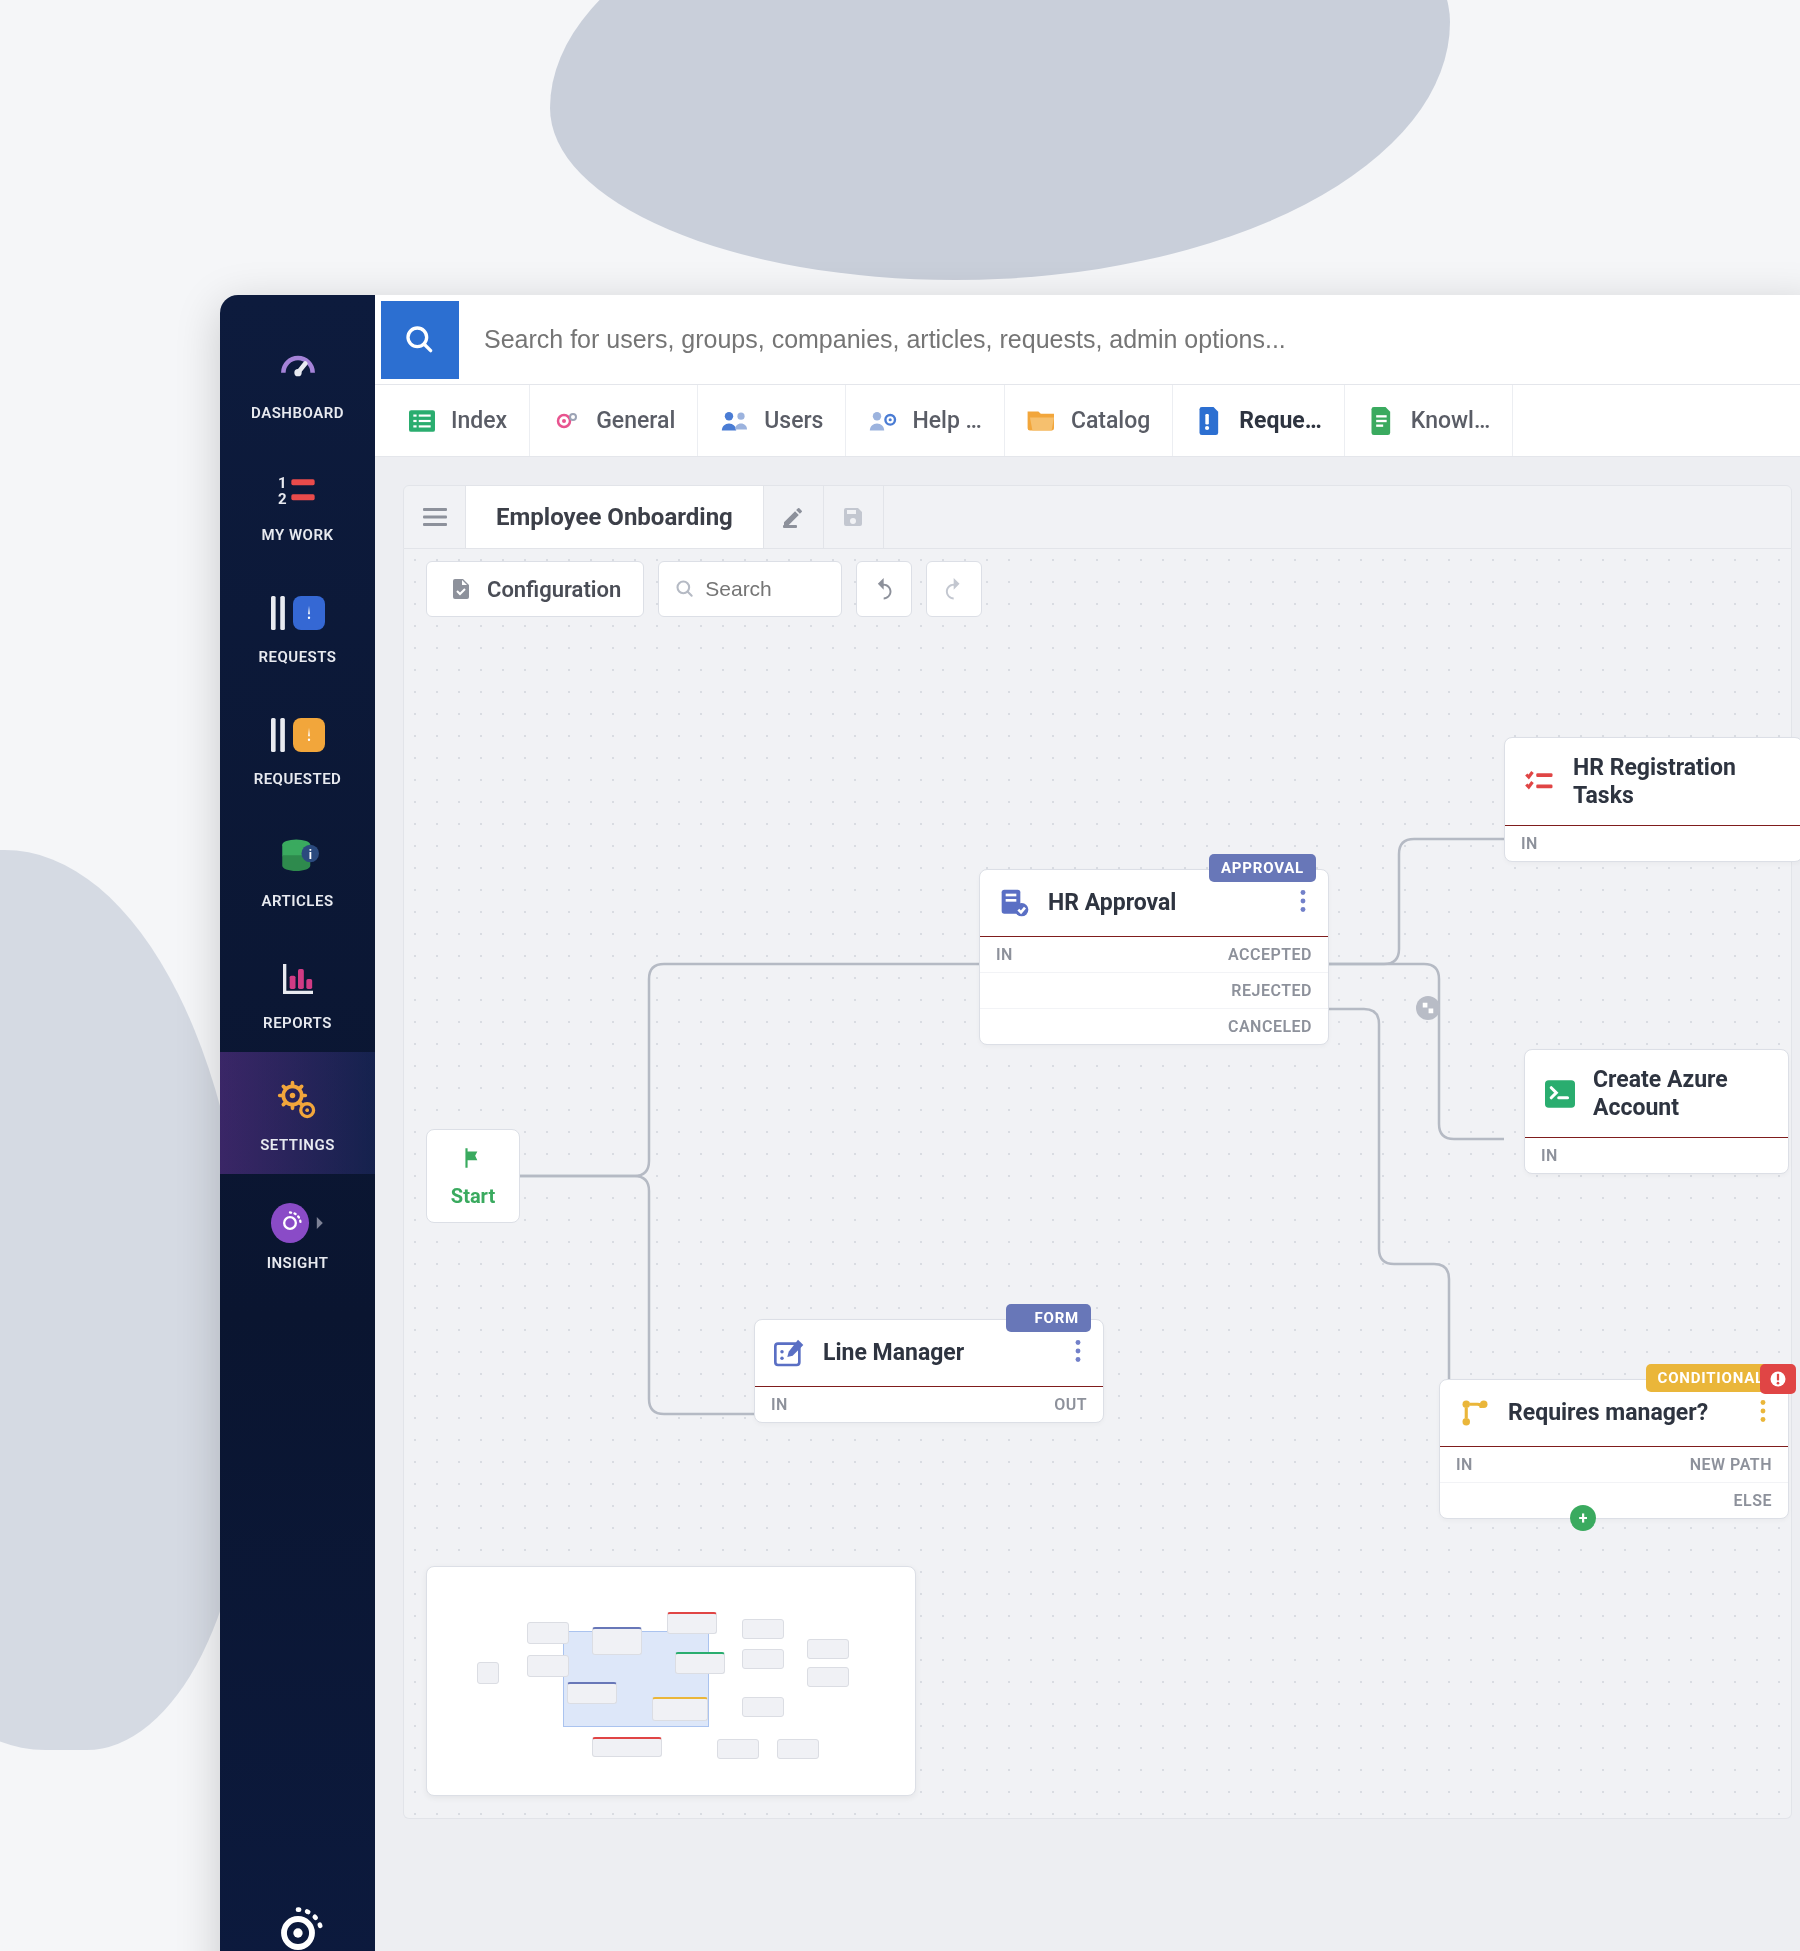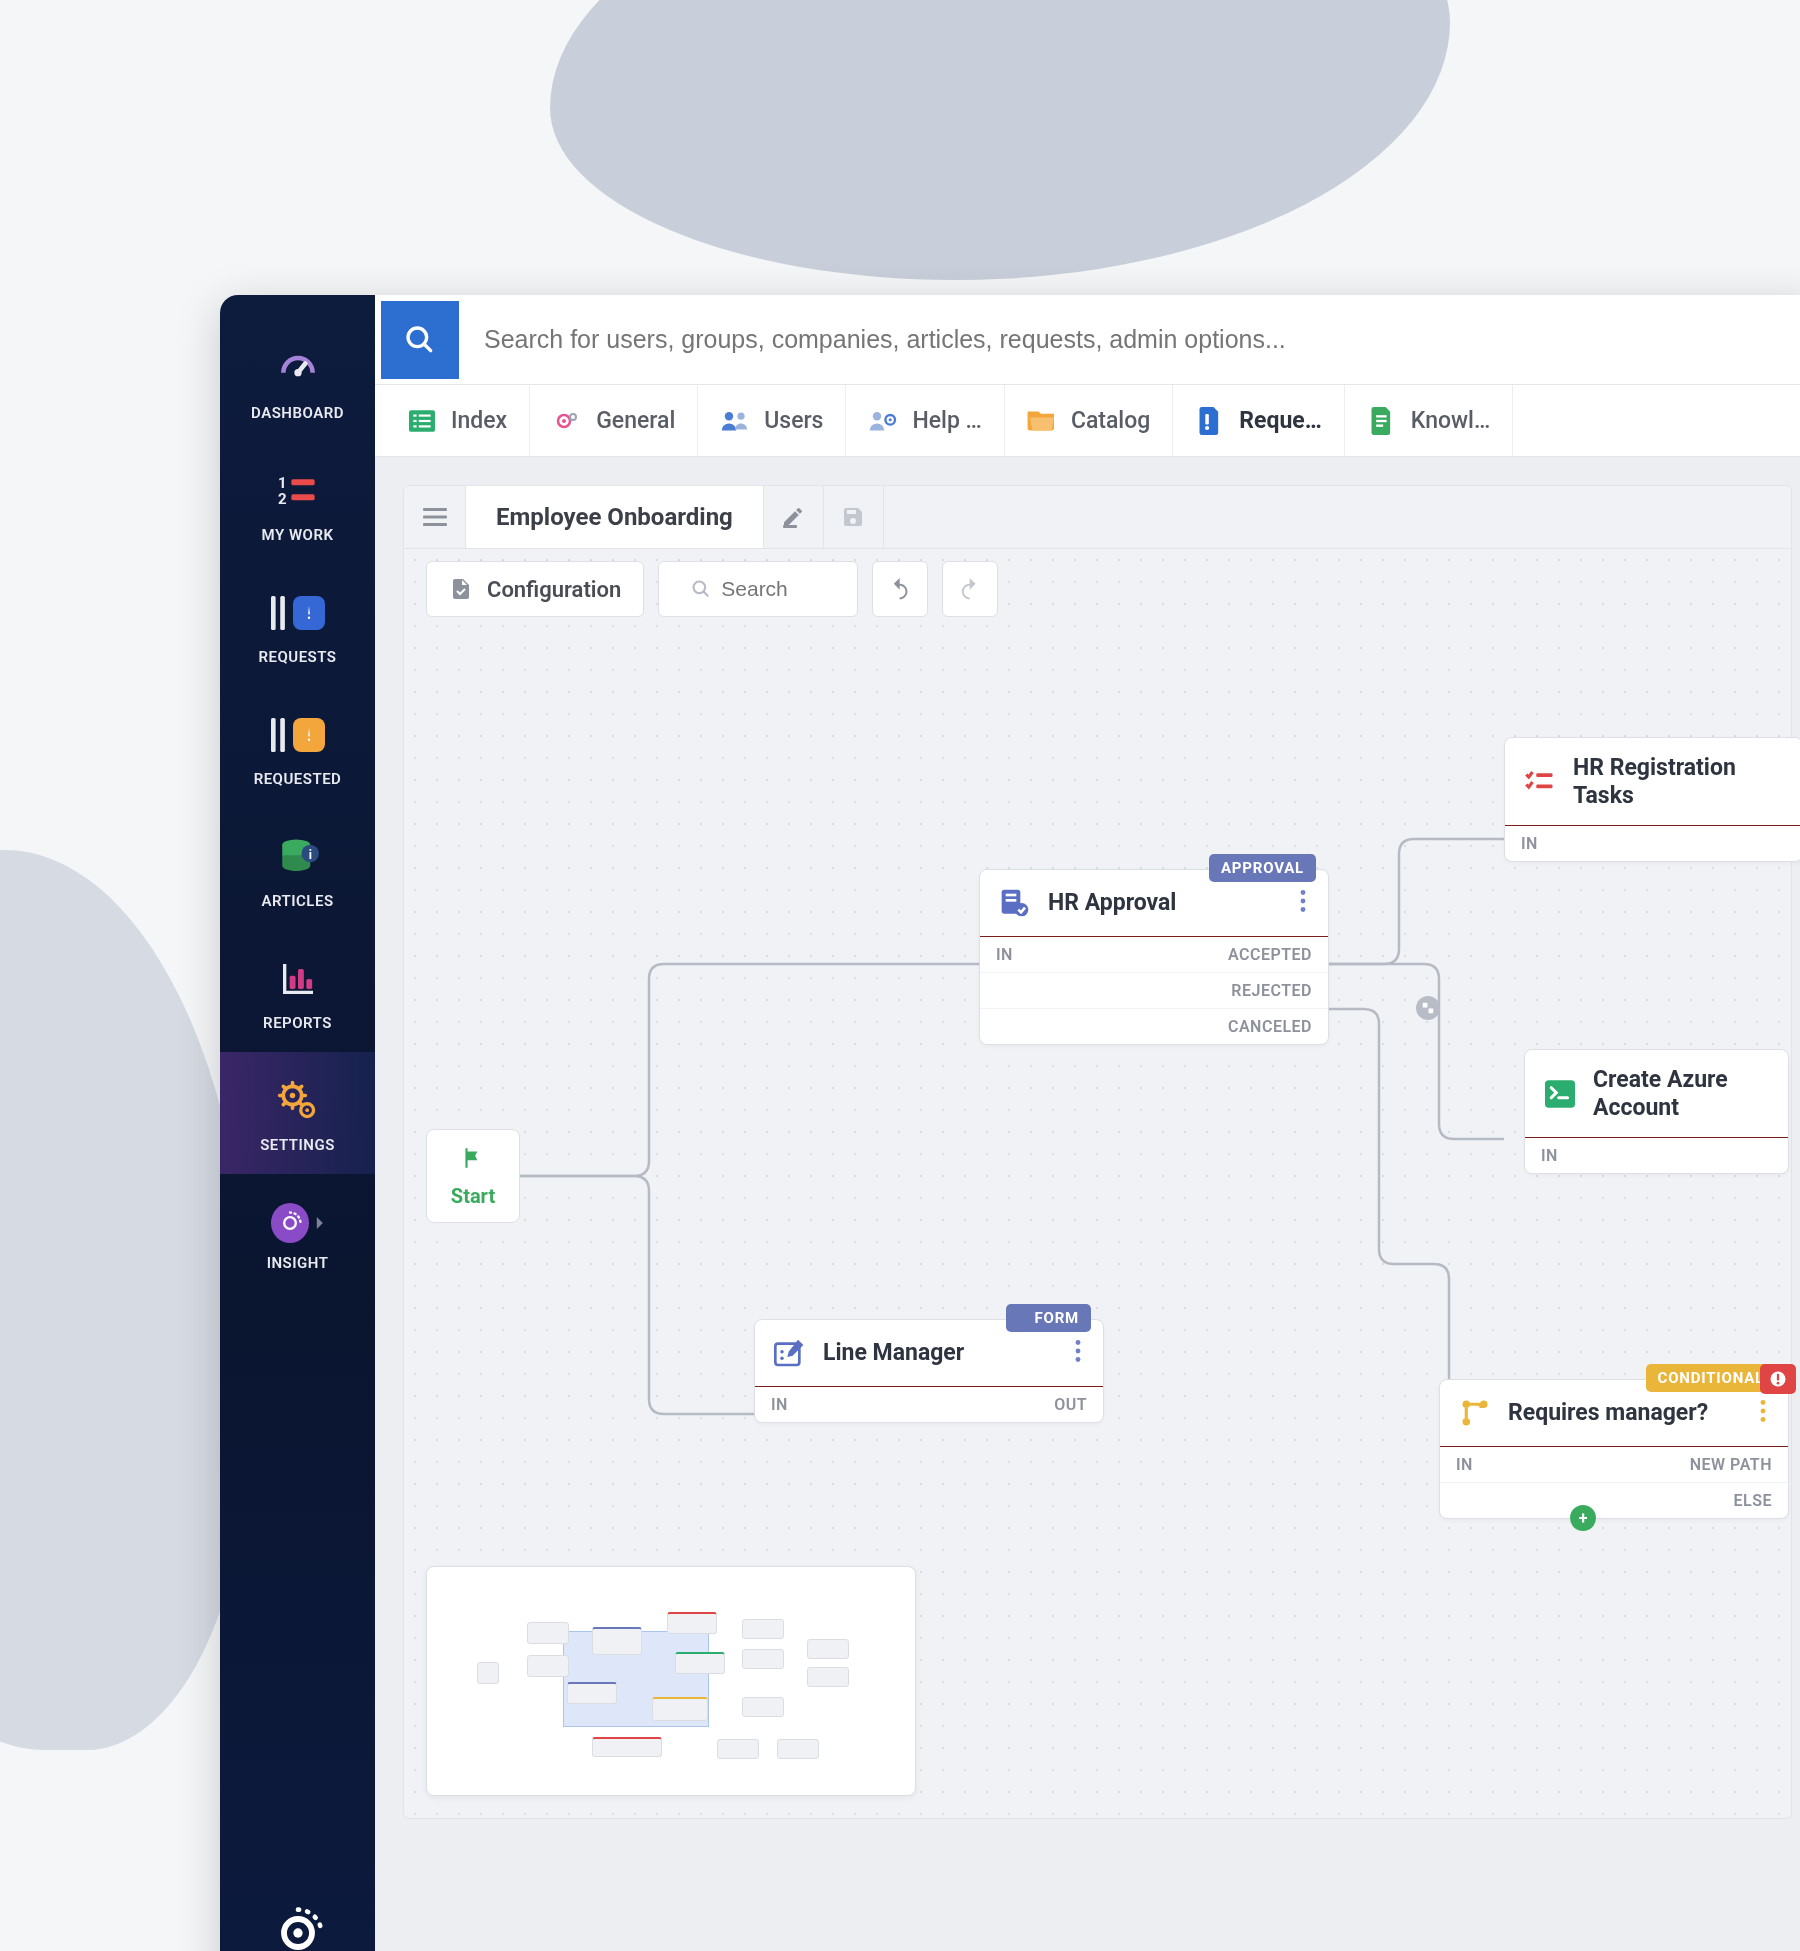--- a/index.html
+++ b/index.html
@@ -224,22 +224,21 @@
   cursor:pointer;
 }
 .canvas-search {
   background:#fff;
   border:1px solid #dcdfe6;
   border-radius:6px;
   height:56px;
   display:flex;
   align-items:center;
   padding:8px 16px;
-  width:200px;
-  justify-content:flex-end;
+  width:184px;
 }
 .canvas-search input {
   border:none;
   outline:none;
   font-size:21px;
   color:#888;
   margin-left:10px;
   width:120px;
 }
 .undo-redo-btn {

